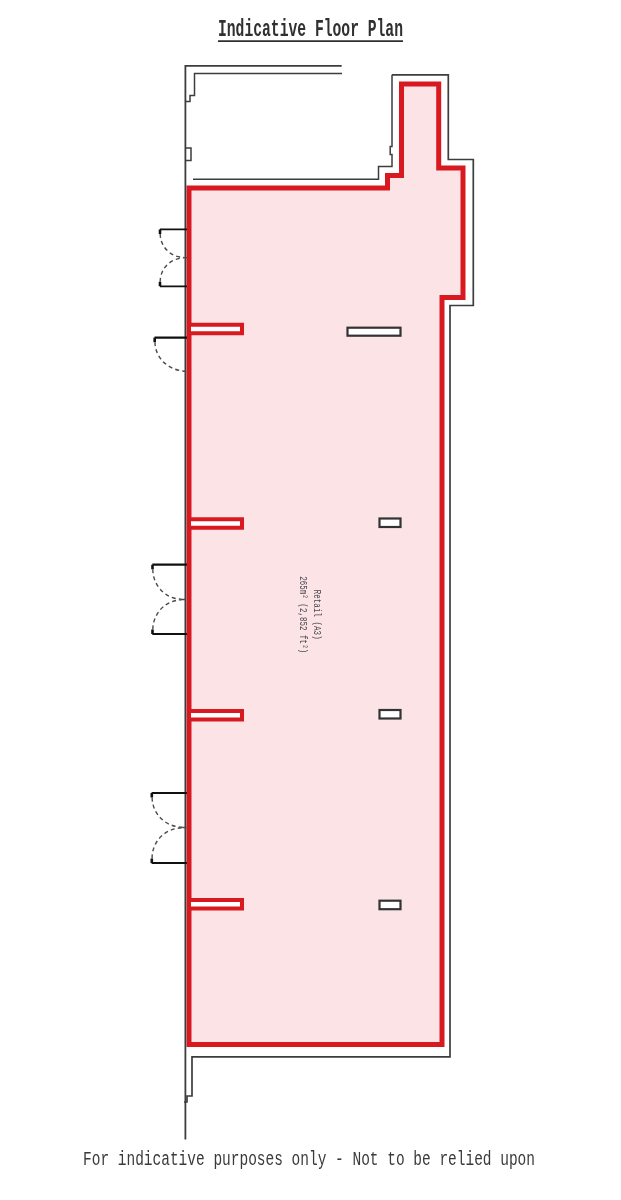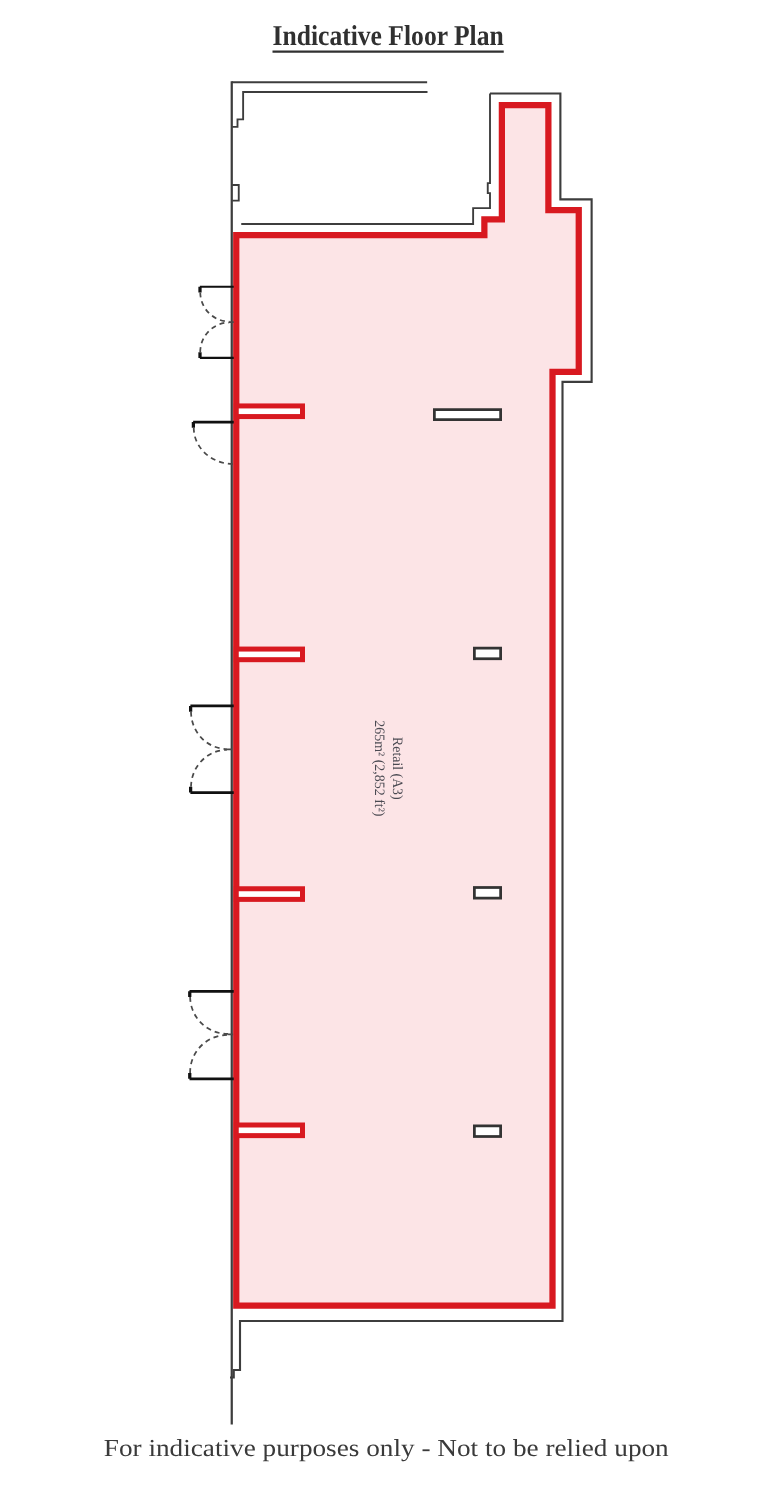--- a/index.html
+++ b/index.html
@@ -1,17 +1,17 @@
 <!DOCTYPE html>
 <html><head>
 <meta charset="utf-8">
 <style>
   html,body{margin:0;padding:0;background:#ffffff;}
   .page{position:relative;width:621px;height:1200px;background:#ffffff;overflow:hidden;
-        font-family:Liberation Serif, serif;}
+        font-family:Liberation Mono, monospace;}
   svg{position:absolute;left:0;top:0;}
 </style>
 </head>
 <body>
 <div class="page">
 <svg width="621" height="1200" viewBox="0 0 621 1200">
 
   <g>
     <text x="310.5" y="36" font-size="23" font-weight="bold" fill="#303030" text-anchor="middle" textLength="185" lengthAdjust="spacingAndGlyphs">Indicative Floor Plan</text>
     <line x1="218" y1="41.2" x2="403" y2="41.2" stroke="#303030" stroke-width="1.8"></line>

